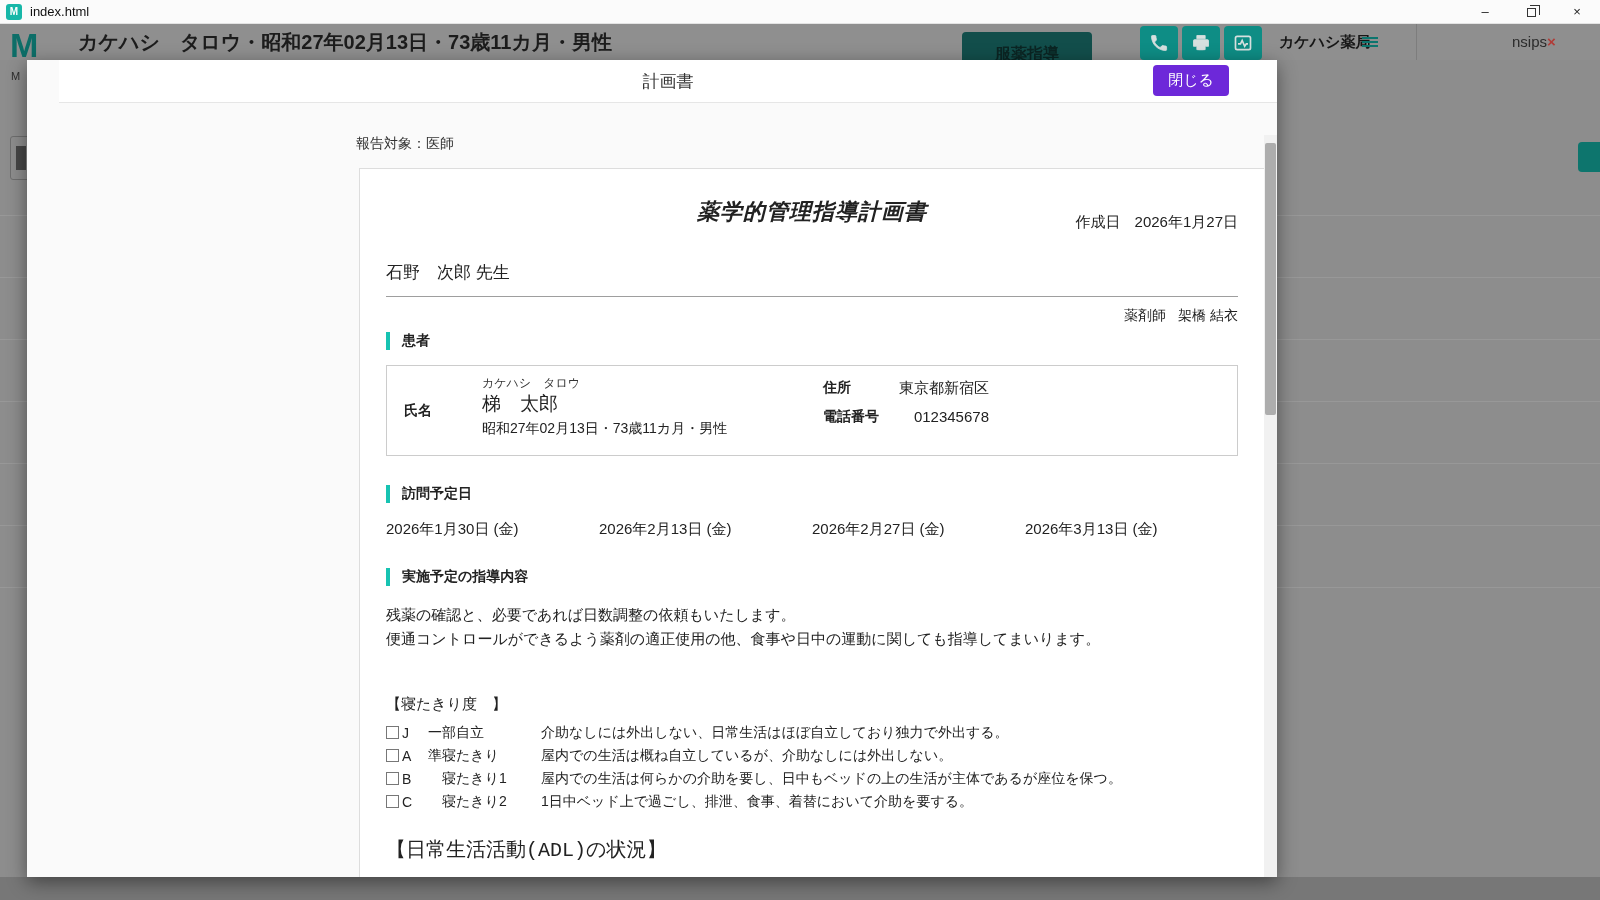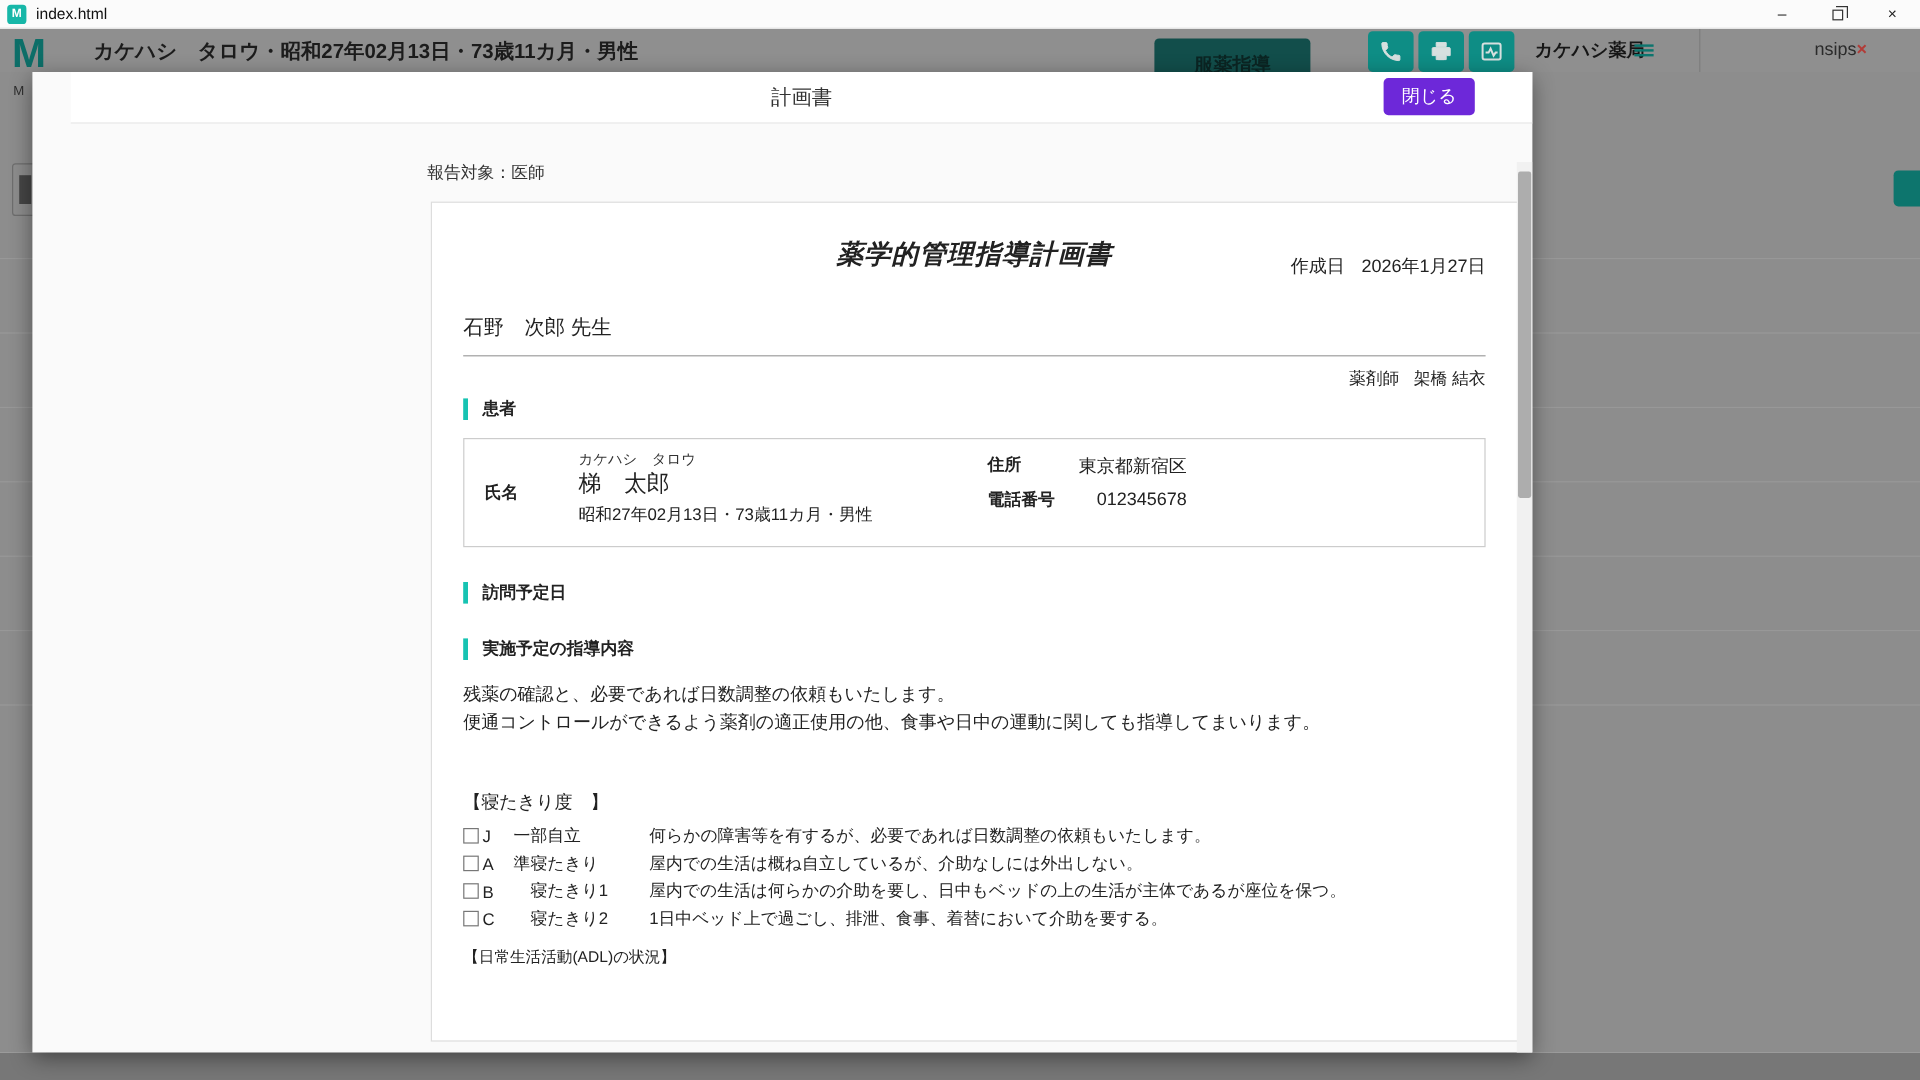--- a/index.html
+++ b/index.html
@@ -24,21 +24,21 @@
   
   .app-bg { position:absolute; left:0; top:24px; width:1600px; height:853px;
     background:#8d8d8d; z-index:1; }
   .app-footer { position:absolute; left:0; top:877px; width:1600px; height:23px;
     background:#777; z-index:1; }
   .app-header { position:absolute; left:0; top:24px; width:1600px; height:36px;
     background:#8f8f8f; z-index:2; display:flex; align-items:center; }
   .app-logo { position:absolute; left:10px; top:4px; font-size:34px; font-weight:bold;
     color:#0d6e68; line-height:34px; letter-spacing:-2px; }
   .app-logo-sub { position:absolute; left:11px; top:46px; font-size:11px; color:#2e2e2e; }
-  .patient-summary { margin-left:78px; font-size:17px; font-weight:bold; color:#1c1c1c; }
+  .patient-summary { margin-left:78px; font-size:20px; font-weight:bold; color:#1c1c1c; }
   .btn-guidance { position:absolute; left:962px; top:8px; width:130px; height:44px;
     background:#124e4b; color:#0b2523; border-radius:4px; font-size:16px; font-weight:bold;
     display:flex; align-items:center; justify-content:center; border:none; }
   .icon-btn { position:absolute; top:2px; width:38px; height:34px; background:#0e8d85;
     border-radius:4px; display:flex; align-items:center; justify-content:center; border:none; }
   .icon-btn svg { width:20px; height:20px; fill:#d7e0df; stroke:#d7e0df; }
   .pharmacy-name { position:absolute; left:1279px; top:9px; font-size:15px;
     font-weight:bold; color:#161616; }
   .list-icon { position:absolute; left:1362px; top:13px; width:16px; height:12px; }
   .list-icon i { display:block; height:2px; background:#0c756e; margin-bottom:2px; }
@@ -109,21 +109,21 @@
   .guidance p { font-size:15px; color:#222; line-height:24px; }
 
   .plain-heading { margin-top:44px; font-size:15px; color:#222; }
   .chk-rows { margin-top:7px; }
   .chk-row { display:flex; align-items:center; height:23px; font-size:14px; color:#222; }
   .chk-box { width:13px; height:13px; border:1.5px solid #777; background:#fff;
     display:inline-block; margin-right:3px; flex:none; }
   .chk-code { width:26px; }
   .chk-label { width:113px; }
   .chk-desc { flex:1; }
-  .adl-heading { margin-top:12px; font-size:13px; color:#222; }
+  .adl-heading { margin-top:23px; font-size:20px; color:#222;font-family:Liberation Mono, monospace; }
 
   
   .scrollbar-track { position:absolute; right:0; top:0; width:13px; height:774px; background:#f1f1f1; }
   .scrollbar-thumb { position:absolute; right:1px; top:8px; width:11px; height:272px;
     background:#adadad; border-radius:2px; }
 </style>
 </head>
 <body>
 
 <div class="titlebar">
@@ -234,37 +234,43 @@
               <span class="lbl">電話番号</span>
               <span class="val">012345678</span>
             </div>
           </div>
         </div>
 
         <div class="sec-heading">
           <span class="bar"></span>
           <span class="txt">訪問予定日</span>
         </div>
+        <div class="visit-dates">
+          <span>2026年1月30日 (金)</span>
+          <span>2026年2月13日 (金)</span>
+          <span>2026年2月27日 (金)</span>
+          <span>2026年3月13日 (金)</span>
+        </div>
 
         <div class="sec-heading">
           <span class="bar"></span>
           <span class="txt">実施予定の指導内容</span>
         </div>
         <div class="guidance">
           <p>残薬の確認と、必要であれば日数調整の依頼もいたします。</p>
           <p>便通コントロールができるよう薬剤の適正使用の他、食事や日中の運動に関しても指導してまいります。</p>
         </div>
 
         <div class="plain-heading">【寝たきり度　】</div>
         <div class="chk-rows">
           <div class="chk-row">
             <span class="chk-box"></span>
             <span class="chk-code">J</span>
             <span class="chk-label">一部自立</span>
-            <span class="chk-desc">何らかの障害等を有するが、必要であれば日数調整の依頼もいたします。</span>
+            <span class="chk-desc">介助なしには外出しない、日常生活はほぼ自立しており独力で外出する。</span>
           </div>
           <div class="chk-row">
             <span class="chk-box"></span>
             <span class="chk-code">A</span>
             <span class="chk-label">準寝たきり</span>
             <span class="chk-desc">屋内での生活は概ね自立しているが、介助なしには外出しない。</span>
           </div>
           <div class="chk-row">
             <span class="chk-box"></span>
             <span class="chk-code">B</span>

